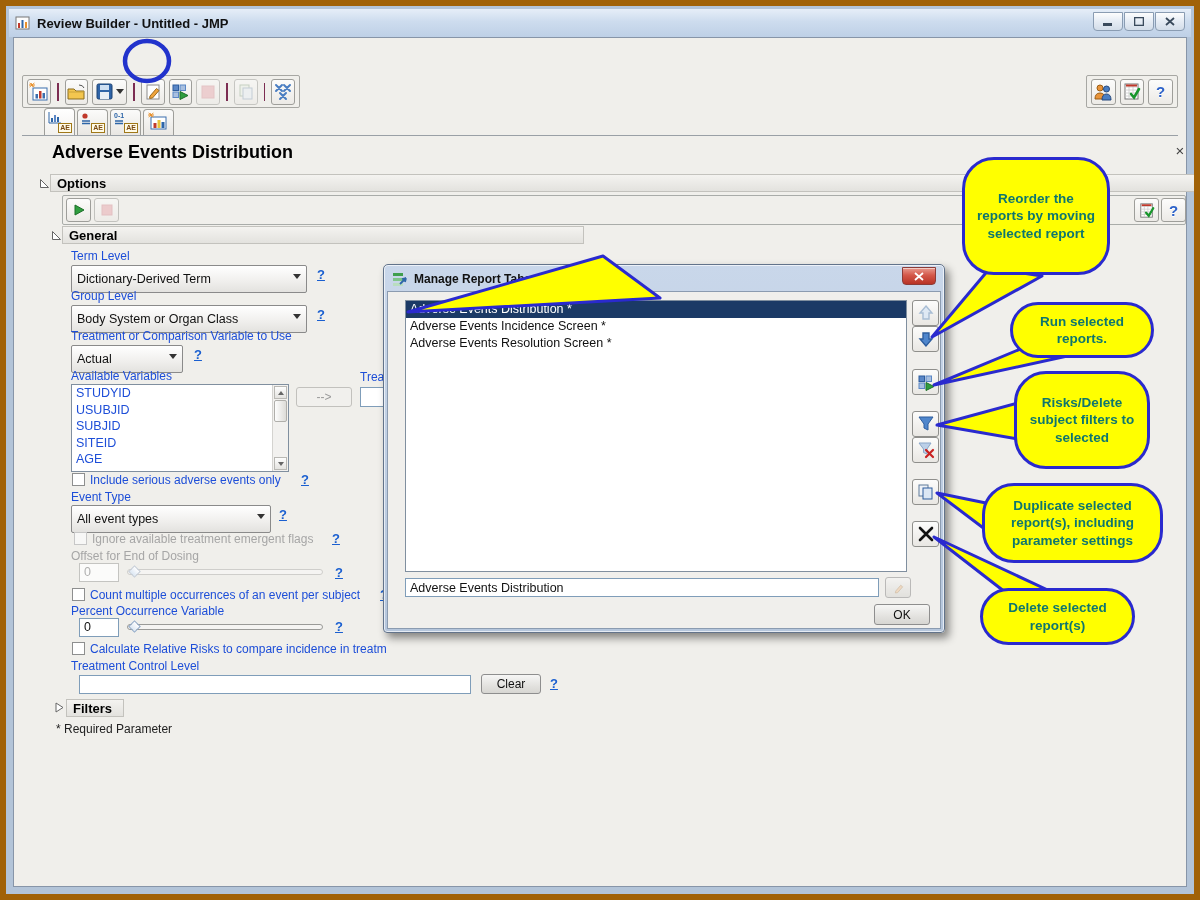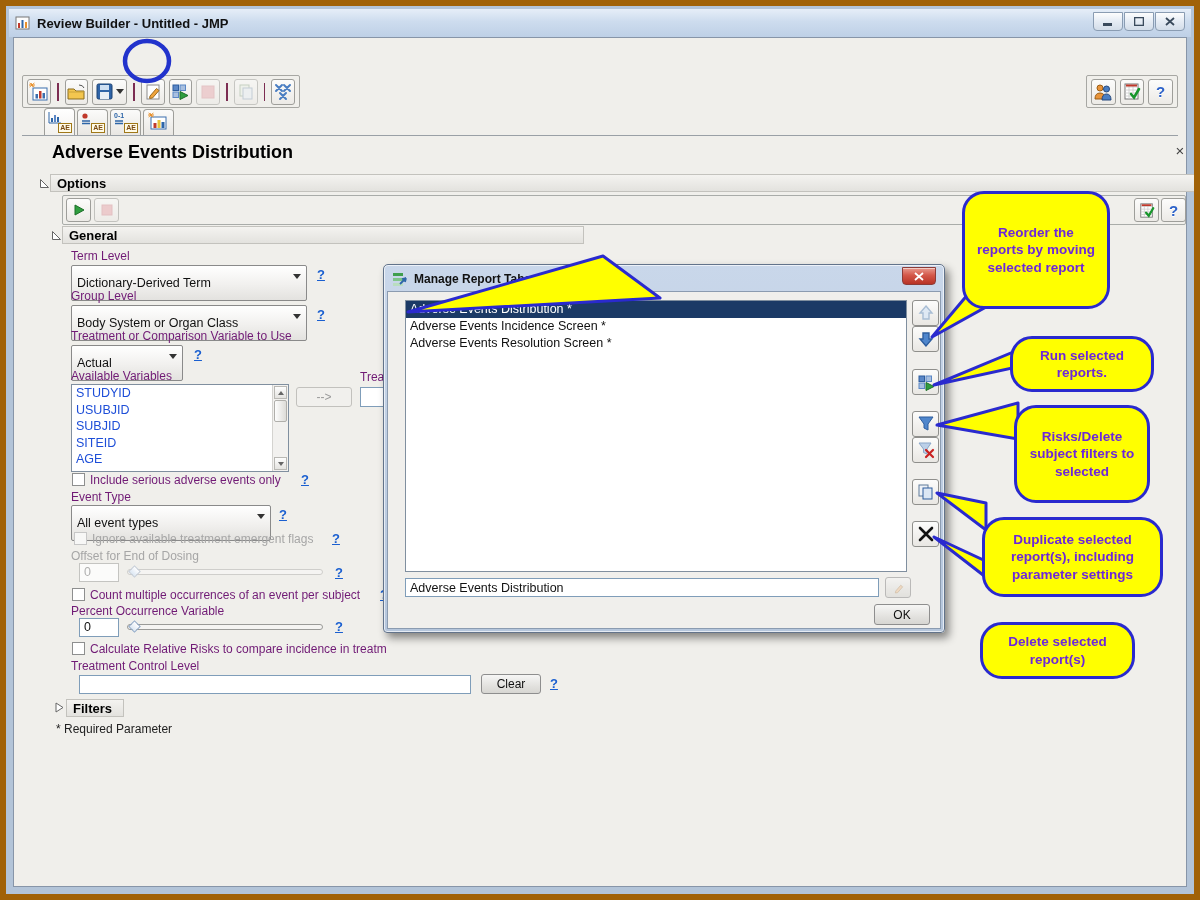--- a/index.html
+++ b/index.html
@@ -32,37 +32,37 @@
   
   .tabstrip { position:absolute; left:30px; top:71px; display:flex; gap:2px; }
   .tab { width:31px; height:26px; border:1px solid #9e9e9a; border-bottom:none; border-radius:4px 4px 0 0;
     background:linear-gradient(#fbfbfa,#e9e7e3); position:relative; }
   .tab.active { background:linear-gradient(#ffffff,#f2f1ee); height:27px; margin-top:-1px; }
   .ae-box { position:absolute; right:2px; bottom:2px; font-size:7px; font-weight:bold; color:#7a4a10;
     border:1px solid #a07818; background:#fffbe8; padding:0 1px; line-height:8px; }
   .content-line { position:absolute; left:8px; top:97px; right:8px; height:1px; background:#9aa0a6; }
 
   
-  .lbl { position:absolute; font-size:12px; color:#701a75; white-space:nowrap; }
+  .lbl { position:absolute; font-size:12px; color:#1d4ed8; white-space:nowrap; }
   .lbl.dis { color:#a6a6a6; }
   .page-title { position:absolute; left:38px; top:104px; font-size:18px; font-weight:bold; color:#000; }
   .page-close { position:absolute; left:1158px; top:104px; font-size:15px; color:#444; width:16px; text-align:center; }
 
   .sect-tri { position:absolute; width:11px; height:11px; }
   .sect-bar { position:absolute; border:1px solid #c3c2bd; background:linear-gradient(#f4f3f0,#e3e2de);
     font-size:13px; font-weight:bold; color:#000; padding:1px 6px 0 6px; height:18px; }
   .options-bar { left:36px; top:136px; width:1184px; }
   .general-bar { left:48px; top:188px; width:522px; }
   .filters-bar { left:52px; top:661px; width:58px; }
 
   .opt-toolbar { position:absolute; left:48px; top:157px; width:1124px; height:30px; border:1px solid #a9aca9; border-radius:2px; }
   .sbtn { position:absolute; width:25px; height:24px; top:2px; border:1px solid #9e9e9a; border-radius:3px;
     background:linear-gradient(#fcfcfb,#eceae6); display:flex; align-items:center; justify-content:center; }
 
-  .combo { position:absolute; height:36px; border:1px solid #8a8a8a; border-radius:2px;
+  .combo { position:absolute; height:28px; border:1px solid #8a8a8a; border-radius:2px;
     background:linear-gradient(#ffffff,#f1f0ee 55%,#e3e2df); font-size:12.5px; color:#111;
     display:flex; align-items:center; padding:0 18px 0 5px; white-space:nowrap; }
   .combo::after { content:""; position:absolute; right:5px; top:8px; width:0; height:0;
     border-left:4px solid transparent; border-right:4px solid transparent; border-top:5px solid #333; }
   .help { position:absolute; font-size:13px; font-weight:bold; color:#1a5fd0; text-decoration:underline; cursor:pointer; }
 
   .listbox { position:absolute; left:57px; top:346px; width:218px; height:88px; background:#fff; border:1px solid #808f9f; }
   .listbox .items { position:absolute; left:0; top:0; right:16px; bottom:0; }
   .li { font-size:12.5px; color:#1d4ed8; padding:1px 0 1px 4px; line-height:14.5px; }
   .vscroll { position:absolute; right:0; top:0; bottom:0; width:16px; background:#f2f1ef; border-left:1px solid #d4d3d0; }
@@ -106,23 +106,23 @@
   .dlg-list { position:absolute; left:17px; top:8px; width:502px; height:272px; background:#fff; border:1px solid #808f9f; }
   .dlg-li { font-size:12.5px; color:#111; padding:1px 0 1px 4px; line-height:15px; }
   .dlg-li.selected { background:#1b3a66; color:#fff; }
   .dbtn { position:absolute; left:524px; width:27px; height:26px; border:1px solid #8f8f8c; border-radius:3px;
     background:linear-gradient(#fcfcfb,#e9e7e3); display:flex; align-items:center; justify-content:center; }
   .dlg-name { position:absolute; left:17px; top:286px; width:474px; height:19px; }
   .dlg-edit { position:absolute; left:497px; top:285px; width:26px; height:21px; opacity:.55; }
   .dlg-ok { left:486px; top:312px; width:56px; height:21px; }
 
   
-  .callout { position:absolute; z-index:45; background:#ffff00; border:3px solid #2a2ace; border-radius:22px;
-    color:#6d28d9; font-weight:bold; font-size:13.5px; line-height:1.28; text-align:center;
-    display:flex; align-items:center; justify-content:center; padding:6px 10px;margin-top:34px; }
+  .callout { position:absolute; z-index:45; background:#ffff00; border:3px solid #2a2ace; border-radius:32px;
+    color:#0f766e; font-weight:bold; font-size:13.5px; line-height:1.28; text-align:center;
+    display:flex; align-items:center; justify-content:center; padding:6px 10px; }
   .overlay { position:absolute; left:0; top:0; width:1200px; height:900px; z-index:40; pointer-events:none; }
 </style>
 </head>
 <body>
 
 <div class="app">
 
   <div class="titlebar">
     <svg class="win-icon" viewBox="0 0 16 16">
       <rect x="1" y="2" width="13" height="12" fill="#fdfdfd" stroke="#777"></rect>

